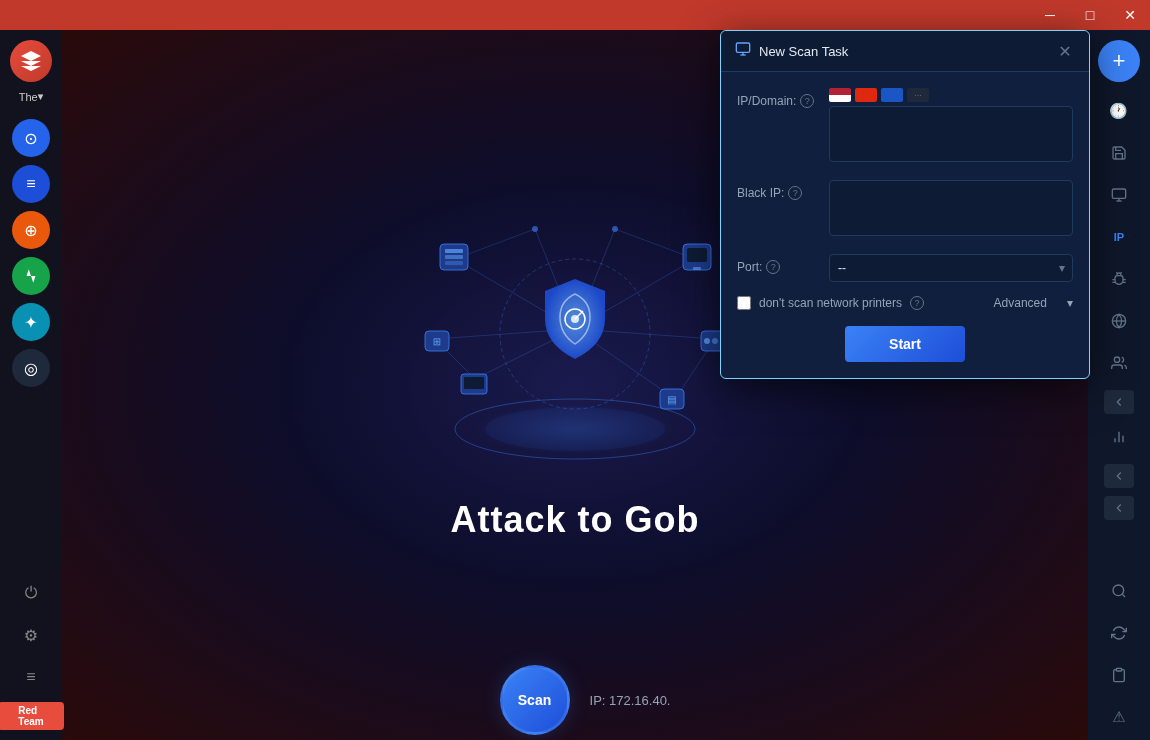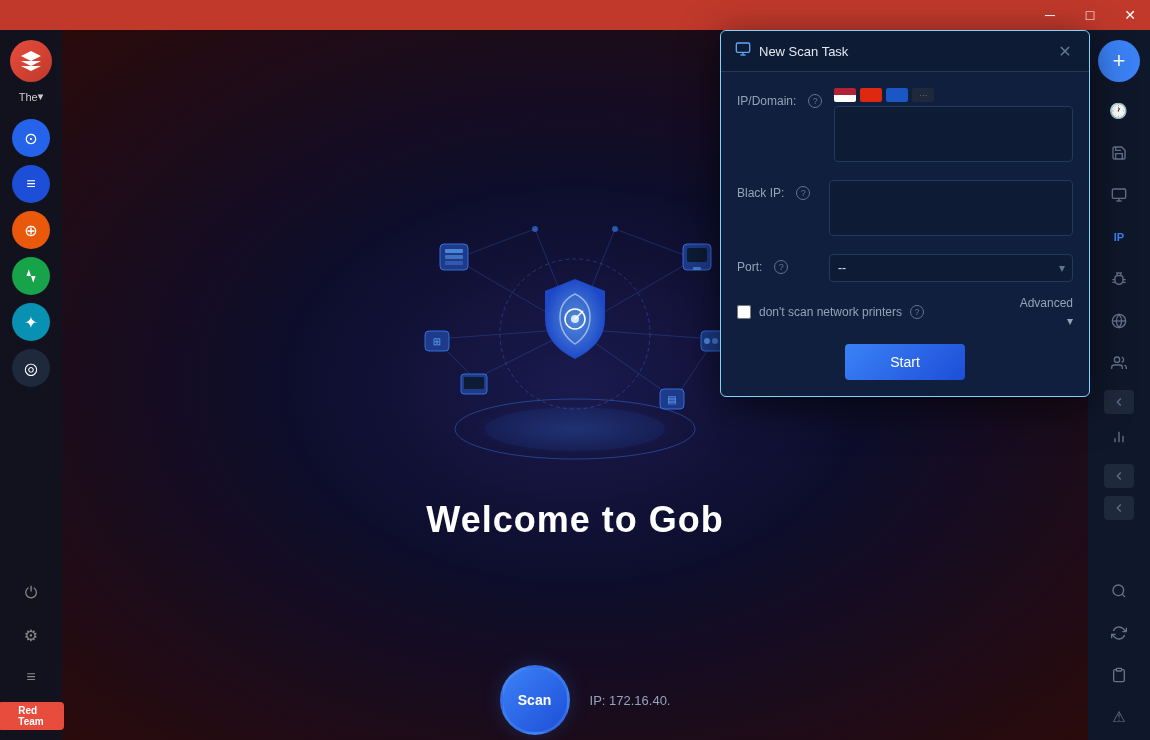--- a/index.html
+++ b/index.html
@@ -306,21 +306,21 @@
       margin-bottom: 14px;
       align-items: flex-start;
     }
     .form-label {
       color: #94a3b8;
       font-size: 12px;
       min-width: 80px;
       padding-top: 6px;
       display: flex;
       align-items: flex-end;
-      gap: 12px;
+      gap: 4px;
     }
     .help-icon {
       width: 14px;
       height: 14px;
       border-radius: 50%;
       border: 1px solid #64748b;
       display: flex;
       align-items: center;
       justify-content: center;
       font-size: 9px;
@@ -413,39 +413,38 @@
       cursor: pointer;
       accent-color: #3b82f6;
     }
     .checkbox-label {
       color: #94a3b8;
       font-size: 12px;
     }
     .advanced-btn {
       display: flex;
       align-items: flex-end;
-      gap: 4px;
+      gap: 20px;
       color: #94a3b8;
       font-size: 12px;
       cursor: pointer;
       margin-left: auto;
-      flex-direction: column;
     }
 
     .start-btn {
       display: block;
       width: 120px;
       margin: 0 auto;
       padding: 10px 0;
       background: linear-gradient(135deg, #3b82f6, #1d4ed8);
       color: white;
       border: none;
       border-radius: 4px;
       font-size: 14px;
-      font-weight: 400;
+      font-weight: 700;
       cursor: pointer;
       text-align: center;
     }
 
     
     .hero-svg {
       width: 100%;
       height: 100%;
     }
   </style>
@@ -566,21 +565,21 @@
       <circle cx="348" cy="162" r="3" fill="#60a5fa" opacity="0.4"></circle>
 
       <rect x="86" y="195" width="26" height="20" rx="3" fill="#1e3a8a" stroke="#3b82f6" stroke-width="0.8"></rect>
       <rect x="89" y="198" width="20" height="12" rx="1" fill="#0d1b35"></rect>
 
       <rect x="285" y="210" width="24" height="20" rx="4" fill="#1e3a8a" stroke="#3b82f6" stroke-width="0.8"></rect>
       <text x="297" y="224" text-anchor="middle" fill="#60a5fa" font-size="10">▤</text>
     </svg>
   </div>
 
-  <div class="welcome-text">Welcome to Gob</div>
+  <div class="welcome-text">Attack to Gob</div>
 
   <div class="scan-area">
     <div class="scan-btn">Scan</div>
     <div class="ip-label">IP: 172.16.40.</div>
   </div>
 </div>
 
 <div class="right-sidebar">
   <div class="plus-btn">+</div>
   <div class="right-sidebar-icon">🕐</div>

